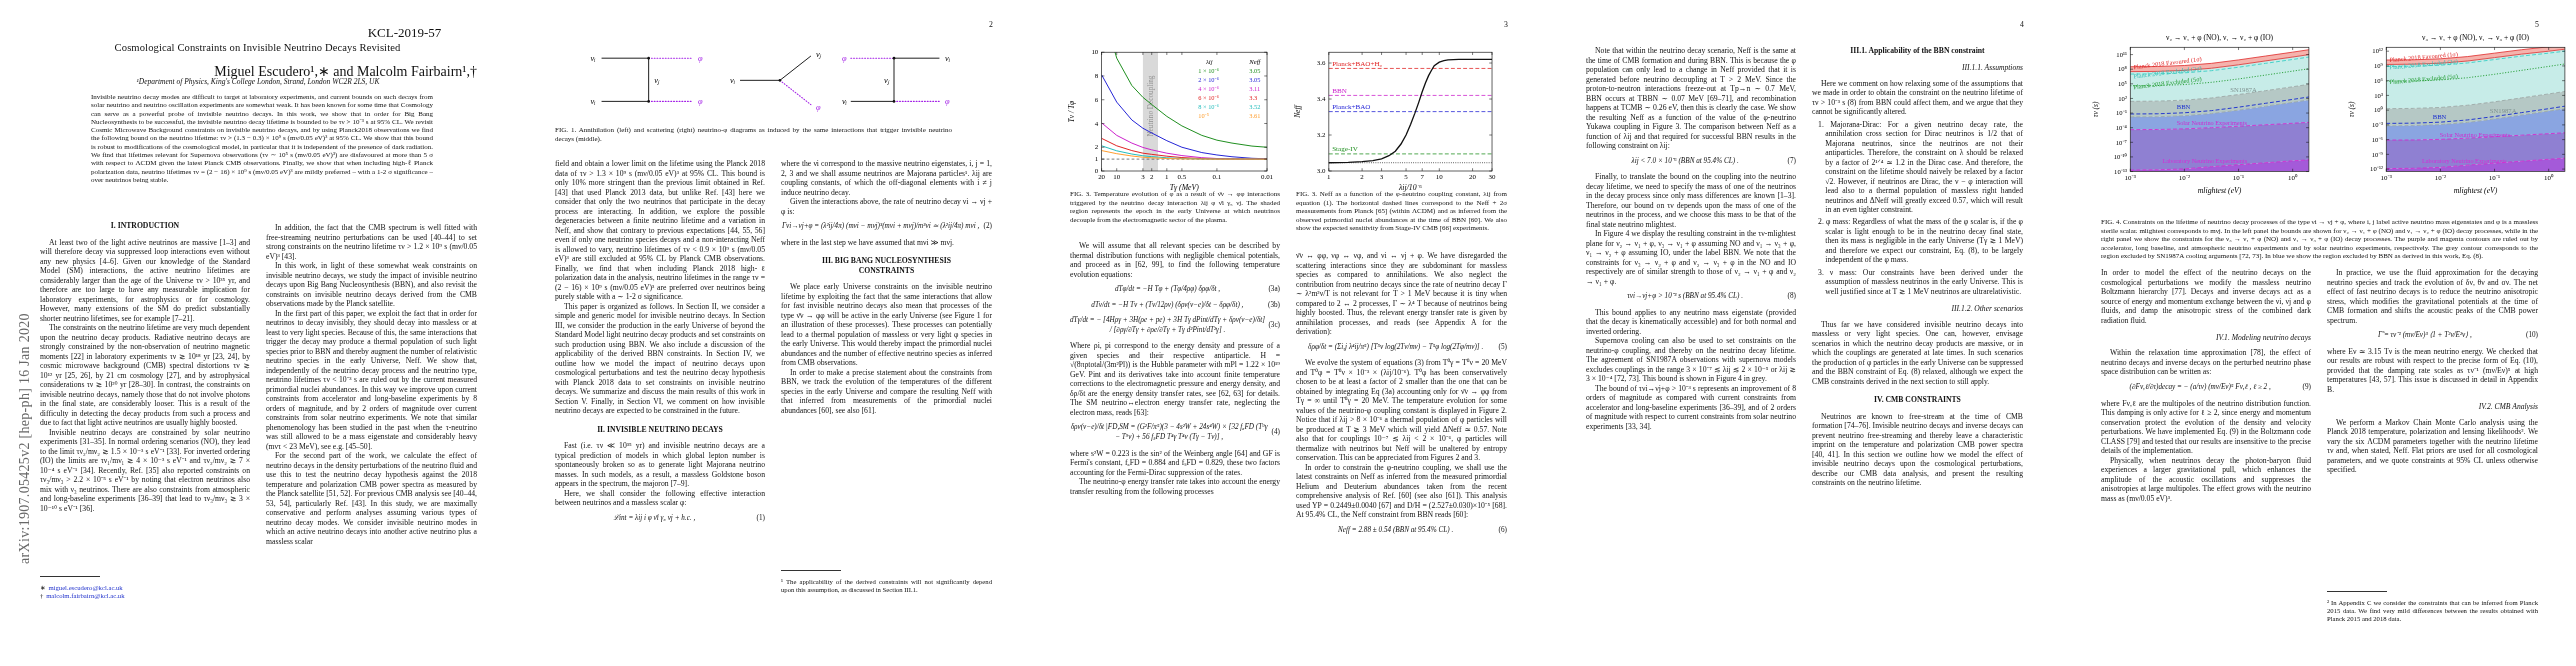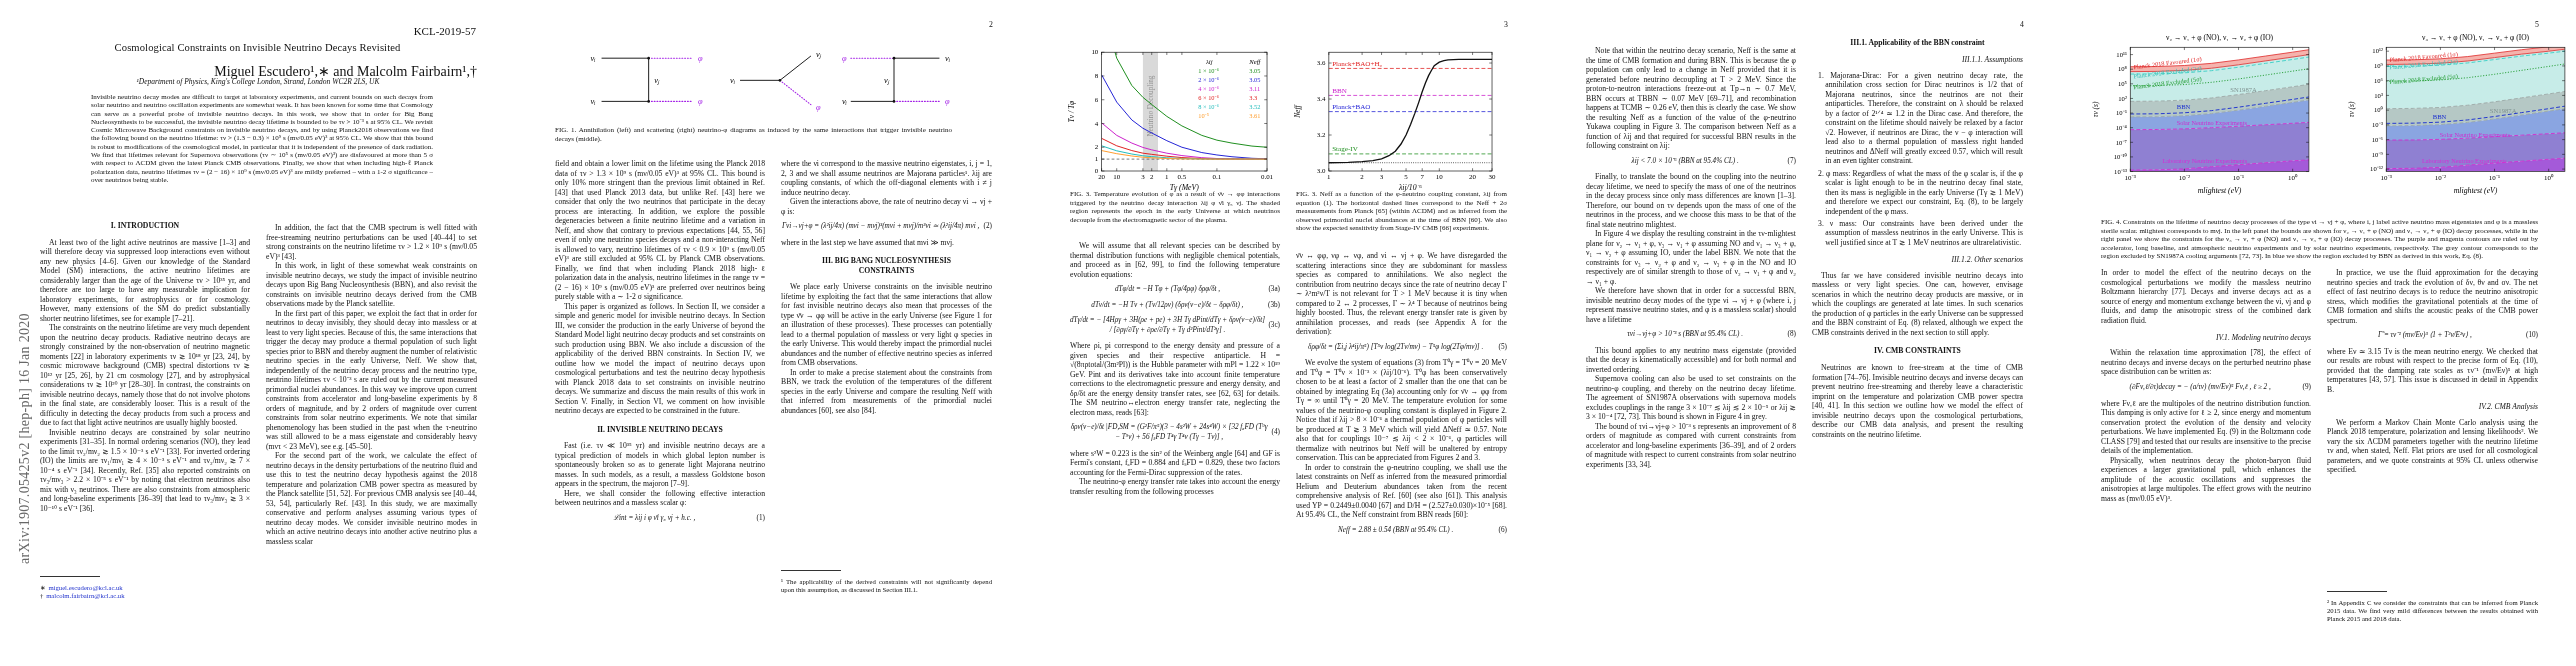--- a/index.html
+++ b/index.html
@@ -1,19 +1,19 @@
 <!DOCTYPE html>
 <html style="font-size:9px"><head>
 <meta charset="utf-8">
 <style>
   html,body{margin:0;padding:0;background:#ffffff}
   #root{position:relative;width:2576px;height:667px;background:#fff;font-family:"Liberation Serif",serif;color:#111;overflow:hidden}
   .page{position:absolute;top:0;width:515px;height:667px;background:#fff;overflow:hidden}
   .pagenum{position:absolute;top:20px;left:459px;width:19px;font-size:7.8px;text-align:right}
-  .kcl{position:absolute;top:24.5px;left:333px;width:143px;text-align:right;font-size:11px}
+  .kcl{position:absolute;top:24.5px;left:333px;width:143px;text-align:center;font-size:13px}
   .title{position:absolute;top:42px;left:33px;width:449px;text-align:center;font-size:10.6px;letter-spacing:0.1px}
   .authors{position:absolute;top:63px;left:39px;width:438px;text-align:right;font-size:14px}
   .affil{position:absolute;top:77px;left:39px;width:438px;text-align:center;font-size:7.5px;font-style:italic}
   .abstract{position:absolute;top:93px;left:91px;width:342px;font-size:7px;line-height:8.3px;text-align:justify}
   .col{position:absolute;font-size:7.7px;line-height:9.5px}
   .c1{left:40px;width:210px}
   .c2{left:266px;width:211px}
   .para{margin:0;text-indent:9px;text-align:justify}
   .noind{text-indent:0}
   .li{margin:2.8px 0;padding-left:13.3px;text-indent:-7.2px;text-align:justify}
@@ -120,21 +120,21 @@
       <p class="para noind">where the νi correspond to the massive neutrino eigenstates, i, j = 1, 2, 3 and we shall assume neutrinos are Majorana particles¹. λij are coupling constants, of which the off-diagonal elements with i ≠ j induce neutrino decay.</p>
       <p class="para">Given the interactions above, the rate of neutrino decay νi → νj + φ is:</p>
       <div class="eq">
           <span class="f">Γνi→νj+φ = (λ²ij/4π) (mνi − mνj)³(mνi + mνj)/m³νi ≃ (λ²ij/4π) mνi ,</span>
           <span class="n">(2)</span>
         </div>
       <p class="para noind">where in the last step we have assumed that mνi ≫ mνj.</p>
       <div class="sechead">III.    BIG BANG NUCLEOSYNTHESIS
 CONSTRAINTS</div>
       <p class="para">We place early Universe constraints on the invisible neutrino lifetime by exploiting the fact that the same interactions that allow for fast invisible neutrino decays also mean that processes of the type ν̄ν → φφ will be active in the early Universe (see Figure 1 for an illustration of these processes). These processes can potentially lead to a thermal population of massless or very light φ species in the early Universe. This would thereby impact the primordial nuclei abundances and the number of effective neutrino species as inferred from CMB observations.</p>
-      <p class="para">In order to make a precise statement about the constraints from BBN, we track the evolution of the temperatures of the different species in the early Universe and compare the resulting Neff with that inferred from measurements of the primordial nuclei abundances [60], see also [84].</p>
+      <p class="para">In order to make a precise statement about the constraints from BBN, we track the evolution of the temperatures of the different species in the early Universe and compare the resulting Neff with that inferred from measurements of the primordial nuclei abundances [60], see also [61].</p>
     </div>
     <div class="rule" style="left:266px;top:570px"></div>
     <div class="fnote" style="left:266px;top:578px;width:211px">¹ The applicability of the derived constraints will not significantly depend upon this assumption, as discussed in Section III.1.</div>
   </div>
 
   <div class="page" style="left:1030px">
     <div class="pagenum">3</div>
     <svg id="fig2" width="222" height="167" viewBox="0 0 400 300" style="position:absolute;left:35px;top:32px">
         <defs>
           <clipPath id="cp2">
@@ -306,32 +306,32 @@
   <div class="page" style="left:1546px">
     <div class="pagenum">4</div>
     <div class="col c1" style="top:46px">
       <p class="para">Note that within the neutrino decay scenario, Neff is the same at the time of CMB formation and during BBN. This is because the φ population can only lead to a change in Neff provided that it is generated before neutrino decoupling at T &gt; 2 MeV. Since the proton-to-neutron interactions freeze-out at Tp→n ∼ 0.7 MeV, BBN occurs at TBBN ∼ 0.07 MeV [69–71], and recombination happens at TCMB ∼ 0.26 eV, then this is clearly the case. We show the resulting Neff as a function of the value of the φ-neutrino Yukawa coupling in Figure 3. The comparison between Neff as a function of λij and that required for successful BBN results in the following constraint on λij:</p>
       <div class="eq">
           <span class="f">λij &lt; 7.0 × 10⁻⁶      (BBN at  95.4% CL) .</span>
           <span class="n">(7)</span>
         </div>
       <p class="para">Finally, to translate the bound on the coupling into the neutrino decay lifetime, we need to specify the mass of one of the neutrinos in the decay process since only mass differences are known [1–3]. Therefore, our bound on τν depends upon the mass of one of the neutrinos in the process, and we choose this mass to be that of the final state neutrino mlightest.</p>
       <p class="para">In Figure 4 we display the resulting constraint in the τν-mlightest plane for ν₂ → ν₁ + φ, ν₃ → ν₁ + φ assuming NO and ν₁ → ν₃ + φ, ν₁ → ν₂ + φ assuming IO, under the label BBN. We note that the constraints for ν₃ → ν₂ + φ and ν₂ → ν₃ + φ in the NO and IO respectively are of similar strength to those of ν₂ → ν₁ + φ and ν₂ → ν₁ + φ.</p>
-      <p class="para">We therefore have shown that in order for a successful BBN, invisible neutrino decay modes of the type νi → νj + φ (where i, j represent massive neutrino states, and φ is a massless scalar) should have a lifetime</p>
       <div class="eq">
           <span class="f">τνi→νj+φ &gt; 10⁻³ s      (BBN at  95.4% CL) .</span>
           <span class="n">(8)</span>
         </div>
       <p class="para">This bound applies to any neutrino mass eigenstate (provided that the decay is kinematically accessible) and for both normal and inverted ordering.</p>
       <p class="para">Supernova cooling can also be used to set constraints on the neutrino-φ coupling, and thereby on the neutrino decay lifetime. The agreement of SN1987A observations with supernova models excludes couplings in the range 3 × 10⁻⁷ ≲ λij ≲ 2 × 10⁻⁵ or λij ≳ 3 × 10⁻⁴ [72, 73]. This bound is shown in Figure 4 in grey.</p>
       <p class="para">The bound of τνi→νj+φ &gt; 10⁻³ s represents an improvement of 8 orders of magnitude as compared with current constraints from accelerator and long-baseline experiments [36–39], and of 2 orders of magnitude with respect to current constraints from solar neutrino experiments [33, 34].</p>
     </div>
-    <div class="col c2" style="top:38px">
+    <div class="col c2" style="top:46px">
       <div class="sechead" style="margin-top:0">III.1.    Applicability of the BBN constraint</div>
       <div class="subhead">III.1.1.    Assumptions</div>
+      <p class="para">Here we comment on how relaxing some of the assumptions that we made in order to obtain the constraint on the neutrino lifetime of τν &gt; 10⁻³ s (8) from BBN could affect them, and we argue that they cannot be significantly altered.</p>
       <p class="li">1. Majorana-Dirac: For a given neutrino decay rate, the annihilation cross section for Dirac neutrinos is 1/2 that of Majorana neutrinos, since the neutrinos are not their antiparticles. Therefore, the constraint on λ should be relaxed by a factor of 2¹ᐟ⁴ ≃ 1.2 in the Dirac case. And therefore, the constraint on the lifetime should naively be relaxed by a factor √2. However, if neutrinos are Dirac, the ν − φ interaction will lead also to a thermal population of massless right handed neutrinos and ΔNeff will greatly exceed 0.57, which will result in an even tighter constraint.</p>
       <p class="li">2. φ mass: Regardless of what the mass of the φ scalar is, if the φ scalar is light enough to be in the neutrino decay final state, then its mass is negligible in the early Universe (Tγ ≳ 1 MeV) and therefore we expect our constraint, Eq. (8), to be largely independent of the φ mass.</p>
       <p class="li">3. ν mass: Our constraints have been derived under the assumption of massless neutrinos in the early Universe. This is well justified since at T ≳ 1 MeV neutrinos are ultrarelativistic.</p>
       <div class="subhead">III.1.2.    Other scenarios</div>
       <p class="para">Thus far we have considered invisible neutrino decays into massless or very light species. One can, however, envisage scenarios in which the neutrino decay products are massive, or in which the couplings are generated at late times. In such scenarios the production of φ particles in the early Universe can be suppressed and the BBN constraint of Eq. (8) relaxed, although we expect the CMB constraints derived in the next section to still apply.</p>
       <div class="sechead">IV.    CMB CONSTRAINTS</div>
       <p class="para">Neutrinos are known to free-stream at the time of CMB formation [74–76]. Invisible neutrino decays and inverse decays can prevent neutrino free-streaming and thereby leave a characteristic imprint on the temperature and polarization CMB power spectra [40, 41]. In this section we outline how we model the effect of invisible neutrino decays upon the cosmological perturbations, describe our CMB data analysis, and present the resulting constraints on the neutrino lifetime.</p>
     </div>
   </div>
 

